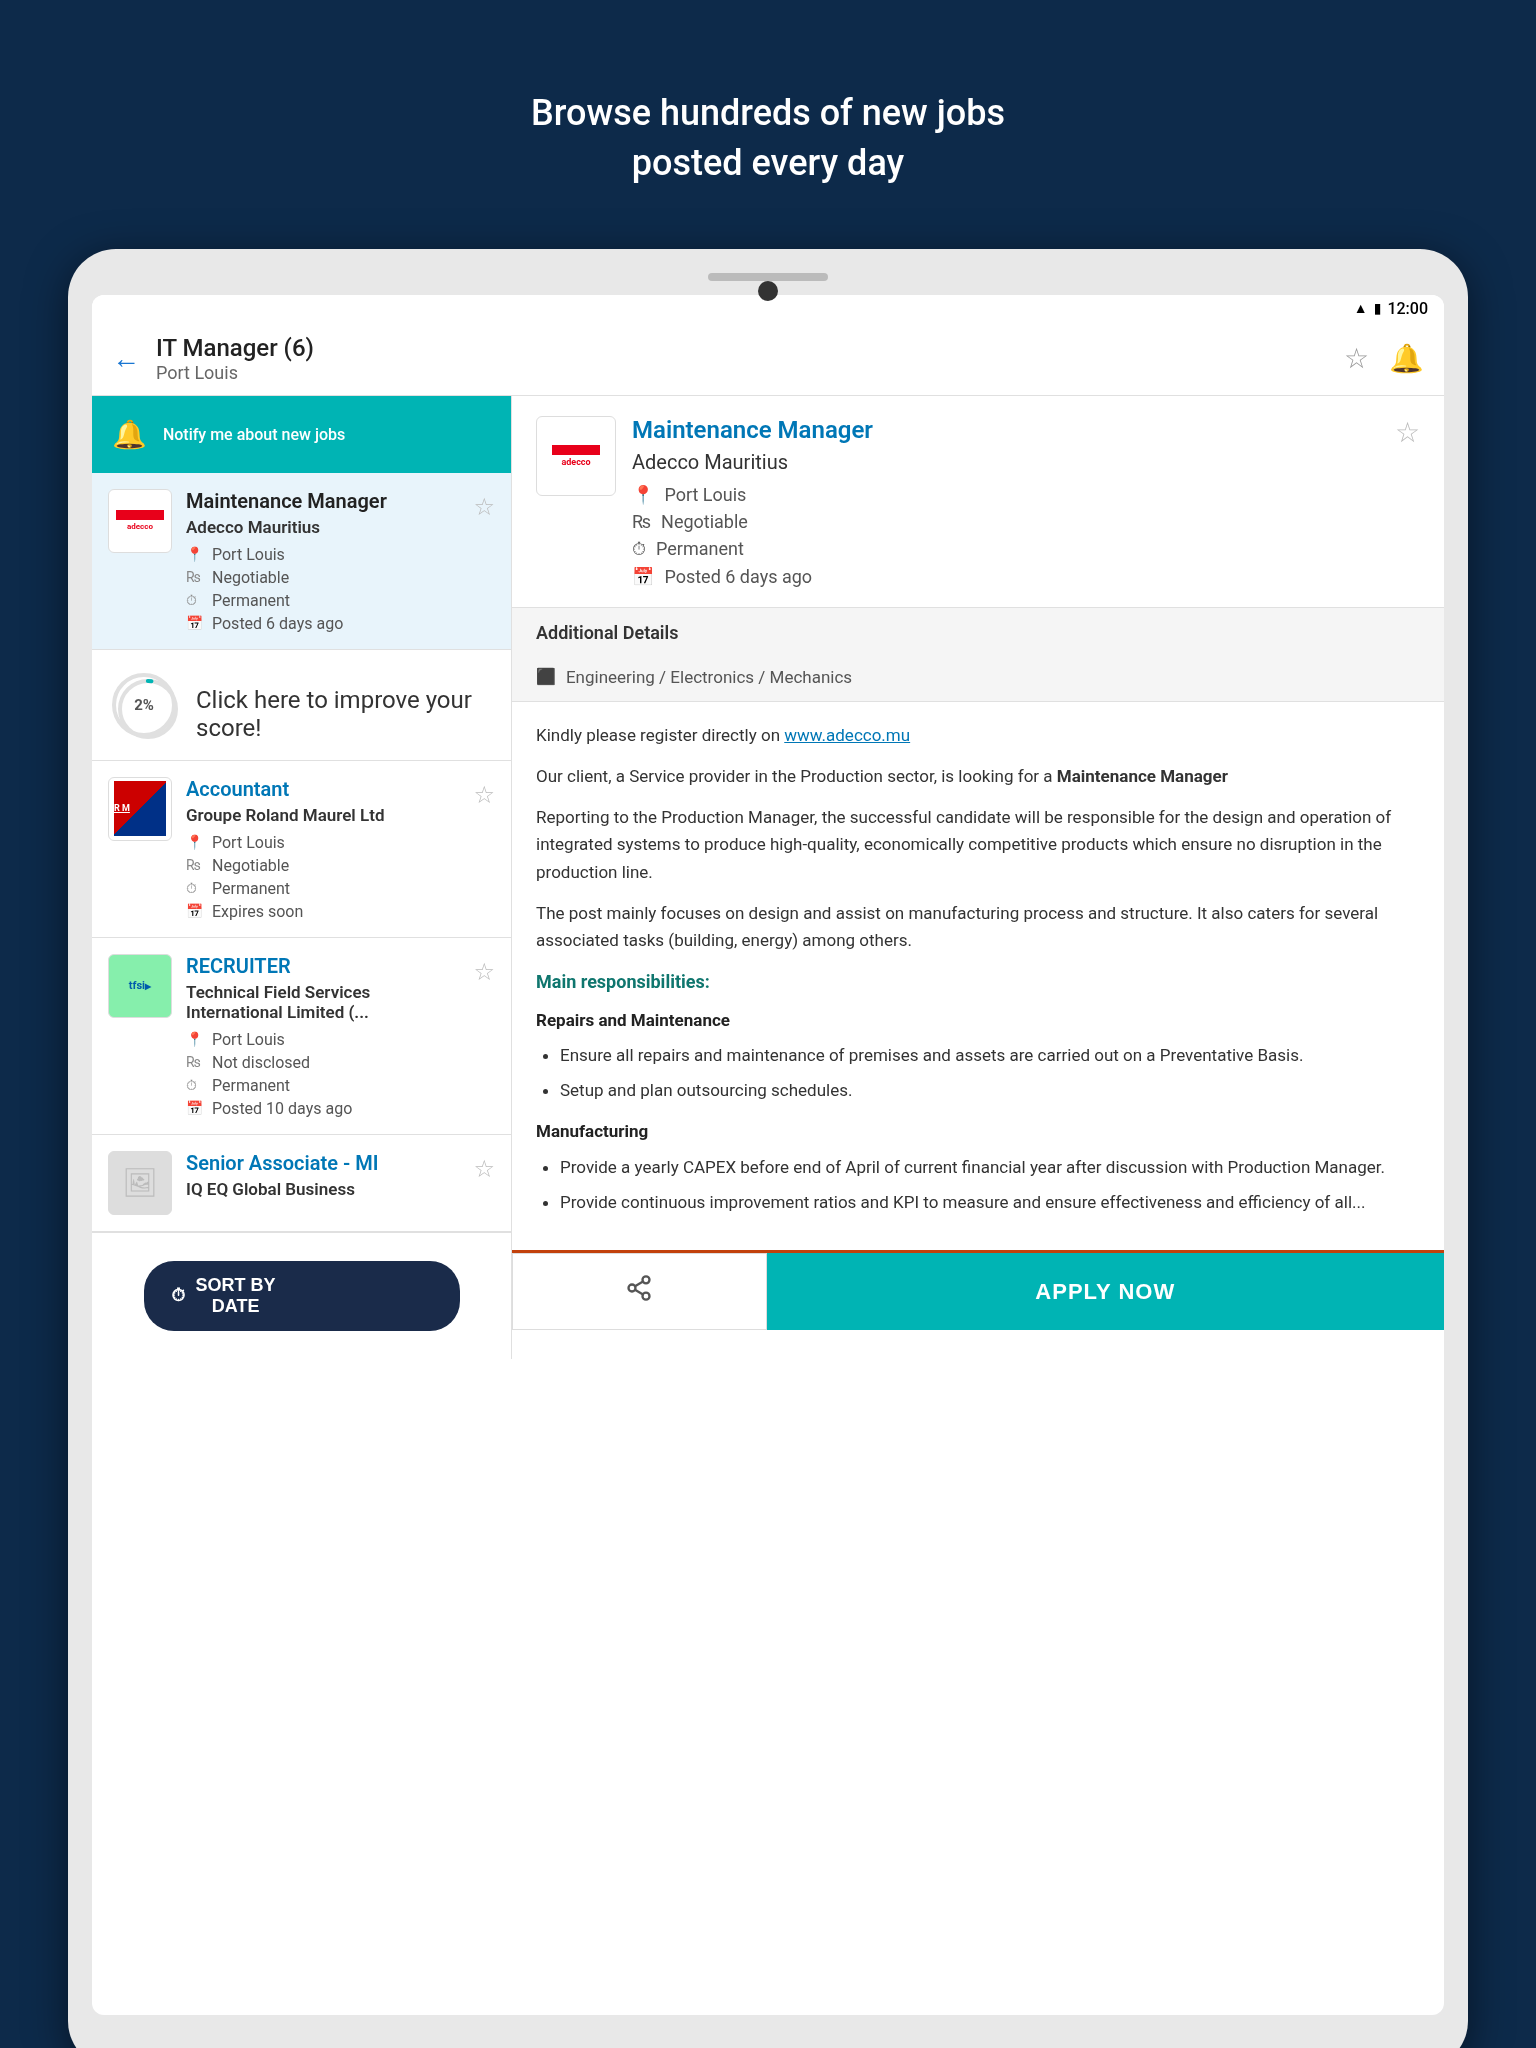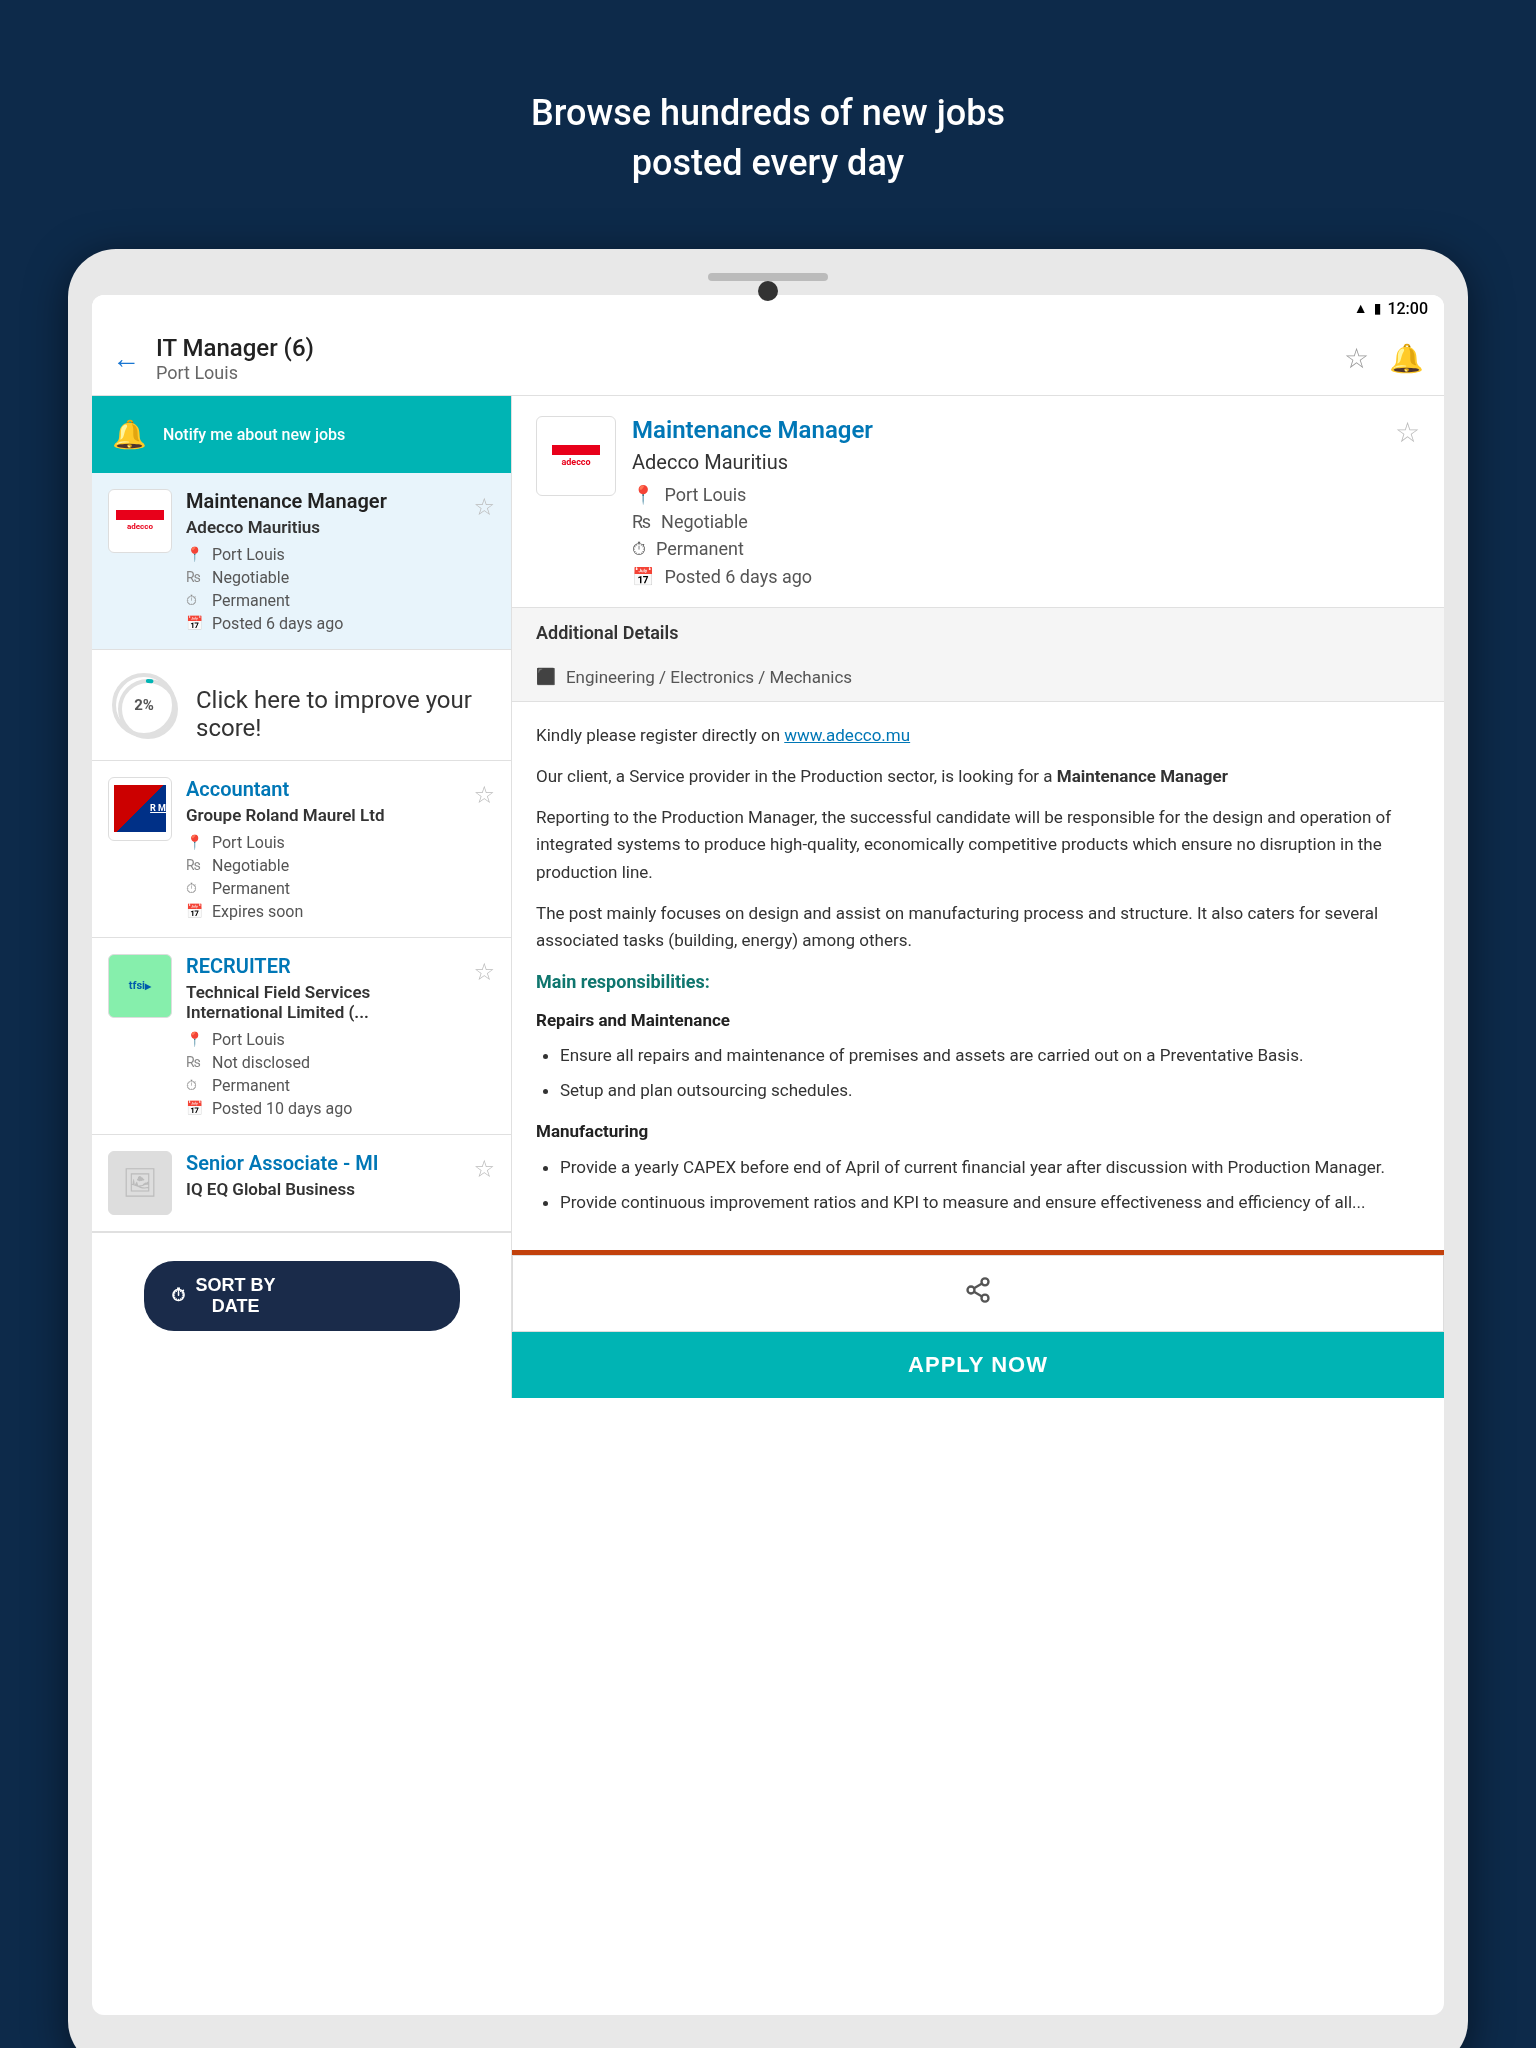--- a/index.html
+++ b/index.html
@@ -393,25 +393,24 @@
     .job-description ul {
       padding-left: 24px;
       margin-bottom: 14px;
     }
     .job-description ul li {
       margin-bottom: 8px;
     }
     
     .bottom-actions {
       display: flex;
-      border-top: 5px solid #c2410c;
+      border-top: 3px solid #c2410c;
       position: sticky;
       bottom: 0;
       background: white;
-      flex-direction: column;
     }
     .share-btn {
       flex: 1;
       padding: 20px;
       border: 1px solid #ddd;
       background: white;
       display: flex;
       align-items: center;
       justify-content: center;
       font-size: 26px;
@@ -520,21 +519,21 @@
               <circle cx="36" cy="36" r="28" fill="none" stroke="#e0e0e0" stroke-width="4"></circle>
               <circle cx="36" cy="36" r="28" fill="none" stroke="#00b4b4" stroke-width="4" stroke-dasharray="3.5 172" stroke-linecap="round" transform="rotate(-90 36 36)"></circle>
             </svg>
             <span style="position:relative;z-index:1;font-size:15px;font-weight:700;">2%</span>
           </div>
           <div class="score-text">Click here to improve your score!</div>
         </div>
 
         <div class="job-card">
           <div class="job-logo rm-logo">
-            <div class="rm-logo-inner" style="width:52px;height:47px;display:flex;align-items:center;justify-content:flex-end;text-decoration:underline;">
+            <div class="rm-logo-inner" style="width:52px;height:55px;display:flex;align-items:center;justify-content:flex-start;text-decoration:underline;">
               <span style="font-size:9px;font-weight:bold;color:white;text-align:center;line-height:1.1;">R M</span>
             </div>
           </div>
           <div class="job-info">
             <div class="job-title" style="color:#0077b6;">Accountant</div>
             <div class="job-company">Groupe Roland Maurel Ltd</div>
             <div class="job-meta">
               <div class="job-meta-row">
                 <span class="meta-icon">📍</span>
                 <span>Port Louis</span>

